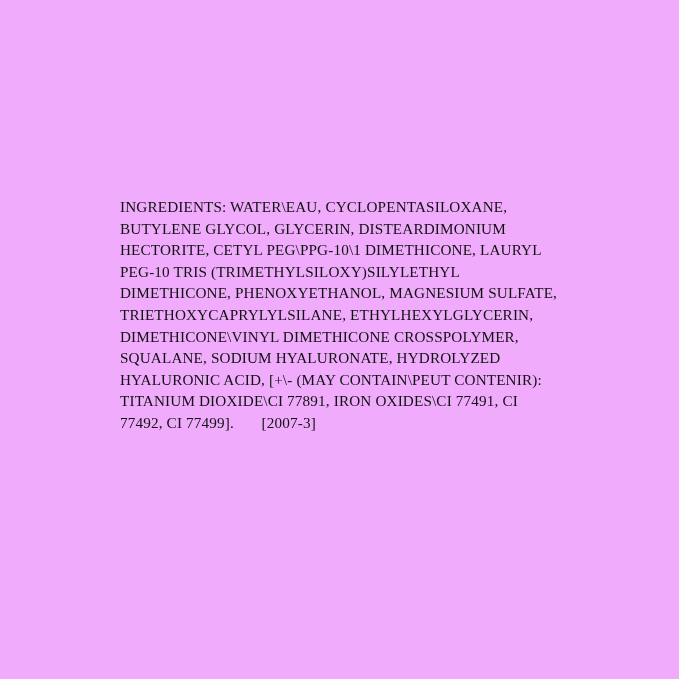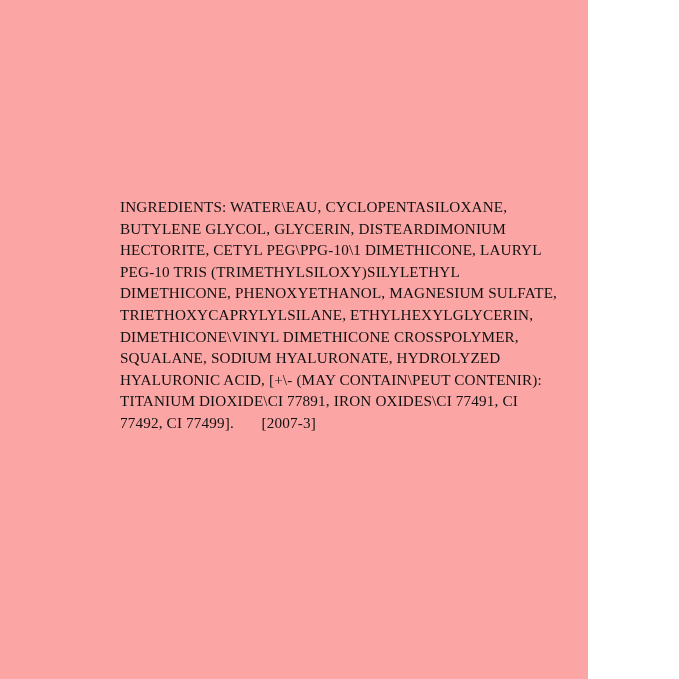--- a/index.html
+++ b/index.html
@@ -9,23 +9,23 @@
   }
   body {
     width: 679px;
     height: 679px;
     overflow: hidden;
     font-family: "Liberation Serif", "DejaVu Serif", serif;
     color: #1a1a1a;
   }
   .page {
     position: relative;
-    width: 588px;
+    width: 679px;
     height: 679px;
-    background: #fca5a5;
+    background: #f0abfc;
     text-decoration: underline;
   }
   .ingredients-block {
     position: absolute;
     left: 120px;
     top: 196px;
     width: 440px;
   }
   .ingredients-text {
     font-family: "Liberation Serif", "DejaVu Serif", serif;

